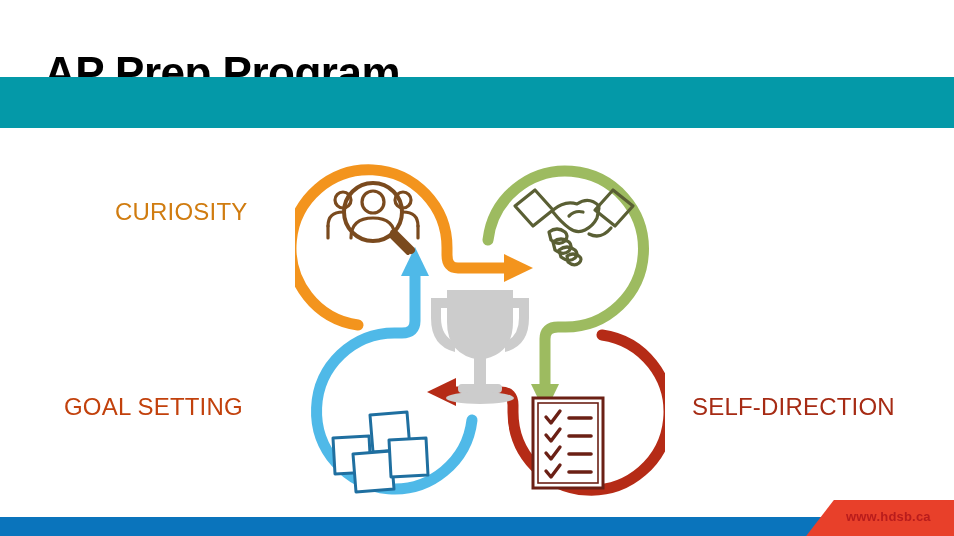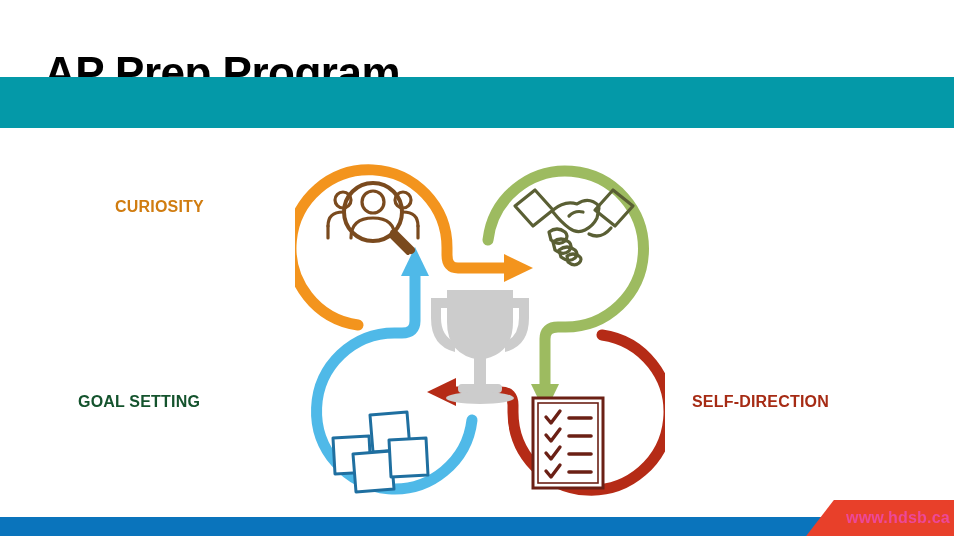--- a/index.html
+++ b/index.html
@@ -22,46 +22,46 @@
     position:absolute;left:0;top:77px;width:954px;height:51px;
     background:#0499A8;
   }
   .subbar-text{
     position:absolute;left:115px;top:85px;
     font-size:30px;color:#ffffff;font-weight:normal;white-space:nowrap;
   }
 
   
   .label{
-    position:absolute;font-size:16px;font-weight:bold;white-space:nowrap;
+    position:absolute;font-size:24px;font-weight:normal;white-space:nowrap;
     letter-spacing:0.2px;
     text-align:right;
   }
   .lbl-curiosity      {left:115px; top:198px; color:#D07C10;}
   .lbl-collaboration  {left:690px; top:198px; color:#7F9A42;}
-  .lbl-goal           {left:78px;  top:393px; color:#14532d;}
+  .lbl-goal           {left:64px;  top:393px; color:#c2410c;}
   .lbl-self           {left:692px; top:393px; color:#A62B14;}
 
   
   #cycle{position:absolute;left:295px;top:150px;width:370px;height:360px;}
   #cycle svg{display:block;}
 
   
   .bluebar{
     position:absolute;left:0;top:517px;width:954px;height:19px;
     background:#0A74BC;
   }
   .redflag{
     position:absolute;left:800px;top:500px;width:154px;height:36px;
     background:#E8402A;
     clip-path:polygon(22% 0%, 100% 0%, 100% 100%, 4% 100%);
   }
   .redflag-text{
     position:absolute;left:846px;top:509px;
-    font-size:16px;font-weight:bold;color:#ec4899;white-space:nowrap;
+    font-size:13px;font-weight:bold;color:#b91c1c;white-space:nowrap;
     letter-spacing:0.2px;
   }
 </style>
 </head>
 <body>
 
 <div id="slide">
 
   <div class="title">AP Prep Program</div>
 

